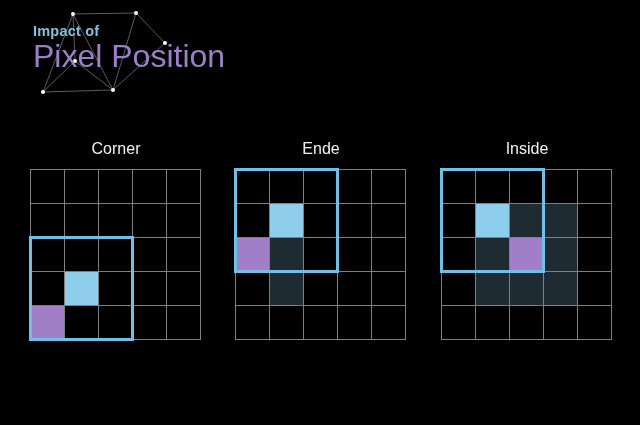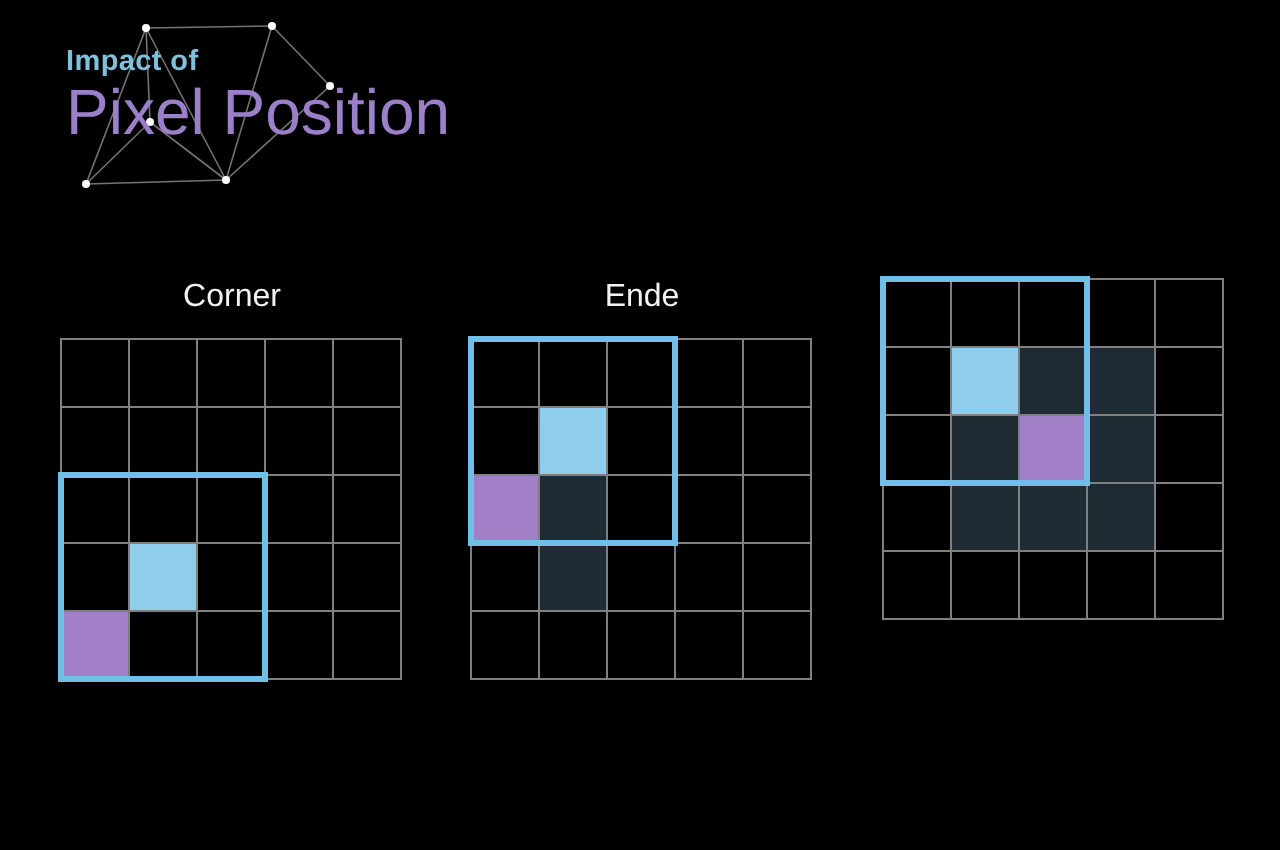--- a/index.html
+++ b/index.html
@@ -169,20 +169,21 @@
         <div class="cell" style="left: 0px; top: 136px; background: rgb(161, 127, 198);"></div>
         <div class="cell" style="left: 34px; top: 136px; background: rgb(0, 0, 0);"></div>
         <div class="cell" style="left: 68px; top: 136px; background: rgb(0, 0, 0);"></div>
         <div class="cell" style="left: 102px; top: 136px; background: rgb(0, 0, 0);"></div>
         <div class="cell" style="left: 136px; top: 136px; background: rgb(0, 0, 0);"></div>
         <div class="highlight" style="left: -1px; top: 67px; width: 105px; height: 105px;"></div>
       </div>
   </section>
 
   <section class="grid-block" style="left:441px">
+    <div class="grid-label">Inside</div>
     <div class="pixel-grid">
         <div class="cell" style="left: 0px; top: 0px; background: rgb(0, 0, 0);"></div>
         <div class="cell" style="left: 34px; top: 0px; background: rgb(0, 0, 0);"></div>
         <div class="cell" style="left: 68px; top: 0px; background: rgb(0, 0, 0);"></div>
         <div class="cell" style="left: 102px; top: 0px; background: rgb(0, 0, 0);"></div>
         <div class="cell" style="left: 136px; top: 0px; background: rgb(0, 0, 0);"></div>
         <div class="cell" style="left: 0px; top: 34px; background: rgb(0, 0, 0);"></div>
         <div class="cell" style="left: 34px; top: 34px; background: rgb(142, 205, 235);"></div>
         <div class="cell" style="left: 68px; top: 34px; background: rgb(30, 43, 51);"></div>
         <div class="cell" style="left: 102px; top: 34px; background: rgb(30, 43, 51);"></div>

